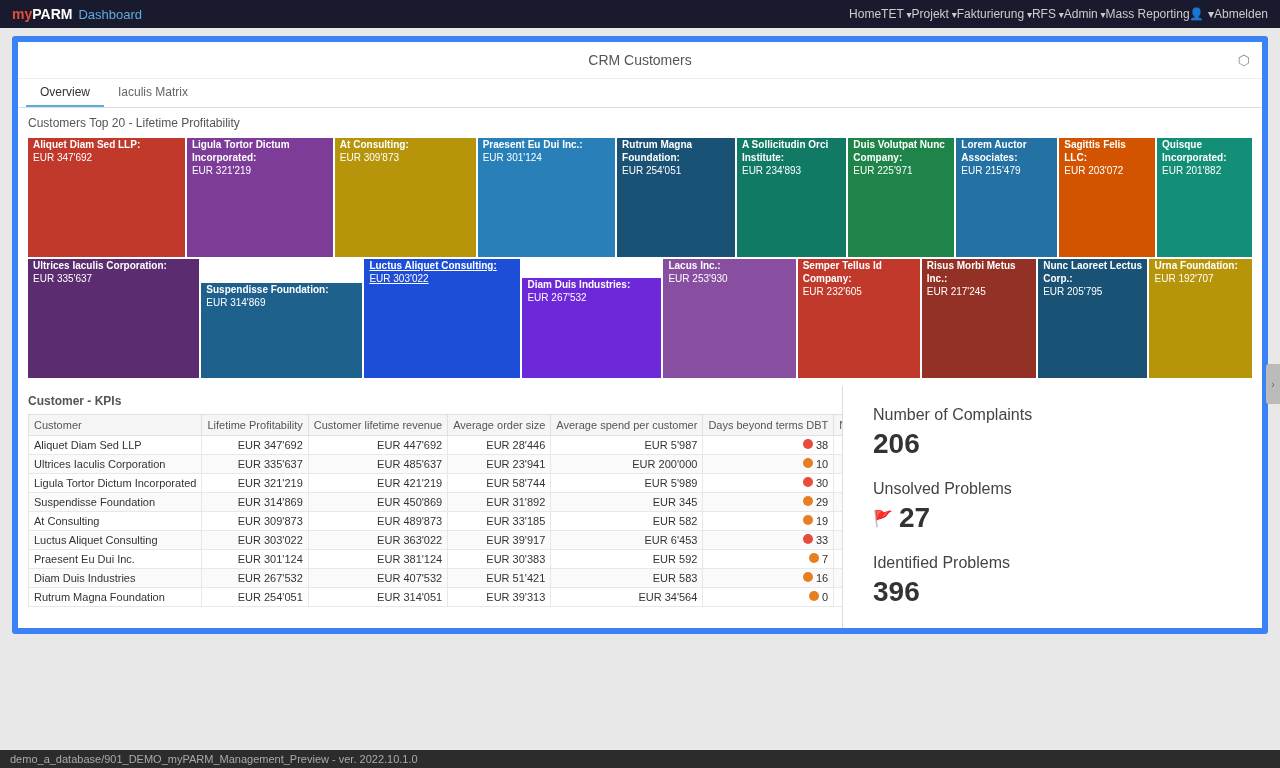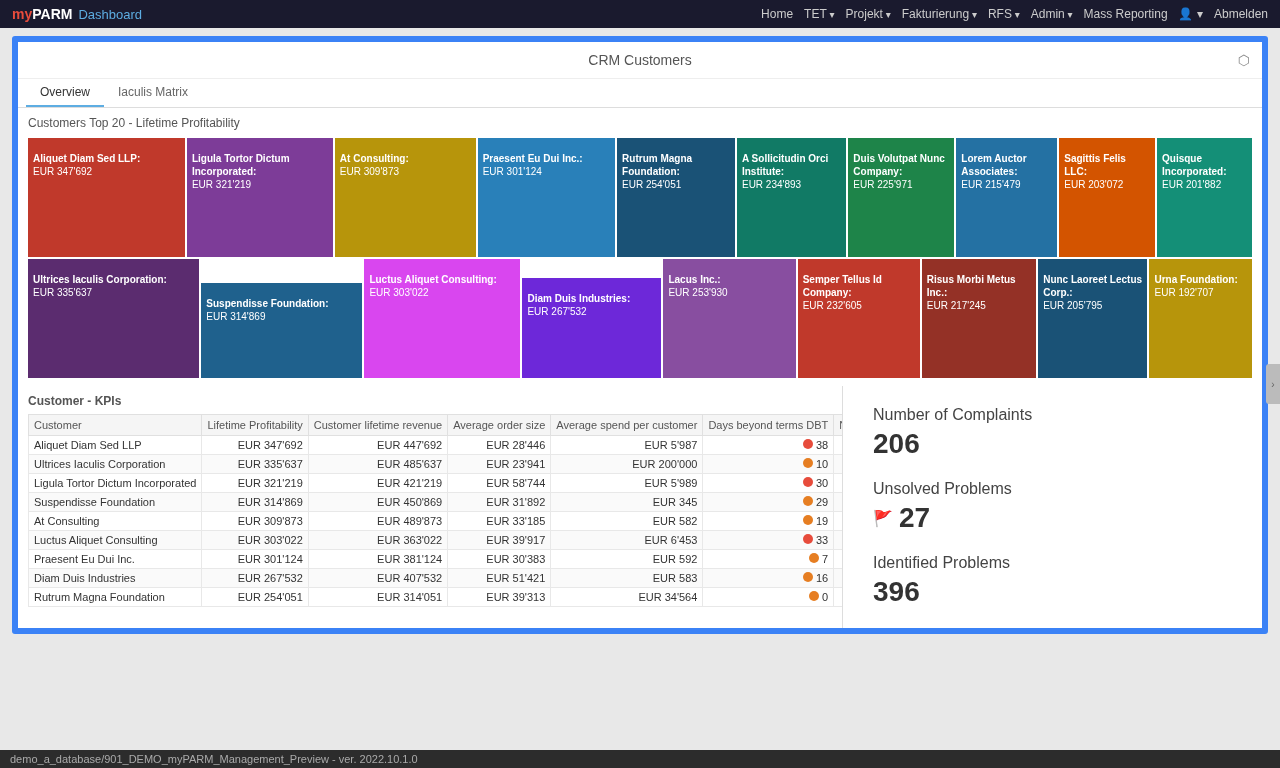--- a/index.html
+++ b/index.html
@@ -19,21 +19,21 @@
       display: flex;
       align-items: center;
       margin-right: 10px;
     }
     .brand-my { color: #e74c3c; font-weight: bold; font-size: 14px; }
     .brand-parm { color: #fff; font-weight: bold; font-size: 14px; }
     .brand-dash { color: #5dade2; font-size: 13px; margin-left: 6px; }
     .topnav-right {
       margin-left: auto;
       display: flex;
-      gap: 11px;
+      gap: 0;
       align-items: center;
       font-size: 12px;
       color: #ccc;
     }
     .topnav-right span { cursor: pointer; }
     .nav-dropdown { cursor: pointer; color: #ccc; }
     .nav-dropdown::after { content: ' ▾'; font-size: 10px; }
 
     
     .page-wrap {
@@ -99,21 +99,21 @@
     }
     .treemap-row {
       display: flex;
       flex: 1;
       gap: 2px;
     }
     .treemap-cell {
       display: flex;
       flex-direction: column;
       justify-content: flex-start;
-      padding: 14px 5px;
+      padding: 0 5px;
       font-size: 10px;
       color: #fff;
       overflow: hidden;
       cursor: pointer;
       flex-shrink: 0;
     }
     .treemap-cell-name { font-weight: bold; line-height: 1.3; }
     .treemap-cell-value { font-size: 10px; line-height: 1.3; }
 
     
@@ -308,21 +308,21 @@
           </div>
           <div class="treemap-row">
             <div class="treemap-cell" style="background: rgb(91, 44, 111); flex: 1.9 1 0%;">
               <span class="treemap-cell-name">Ultrices Iaculis Corporation:</span>
               <span class="treemap-cell-value">EUR 335'637</span>
             </div>
             <div class="treemap-cell" style="background: rgb(31, 97, 141); flex: 1.78 1 0%; margin-top: 24px;">
               <span class="treemap-cell-name">Suspendisse Foundation:</span>
               <span class="treemap-cell-value">EUR 314'869</span>
             </div>
-            <div class="treemap-cell" style="background: #d946ef; flex: 1.72 1 0%;">
+            <div class="treemap-cell" style="background: #1d4ed8; flex: 1.72 1 0%; text-decoration: underline;">
               <span class="treemap-cell-name">Luctus Aliquet Consulting:</span>
               <span class="treemap-cell-value">EUR 303'022</span>
             </div>
             <div class="treemap-cell" style="background: #6d28d9; flex: 1.52 1 0%; margin-top: 19px;">
               <span class="treemap-cell-name">Diam Duis Industries:</span>
               <span class="treemap-cell-value">EUR 267'532</span>
             </div>
             <div class="treemap-cell" style="background: rgb(136, 78, 160); flex: 1.44 1 0%;">
               <span class="treemap-cell-name">Lacus Inc.:</span>
               <span class="treemap-cell-value">EUR 253'930</span>

